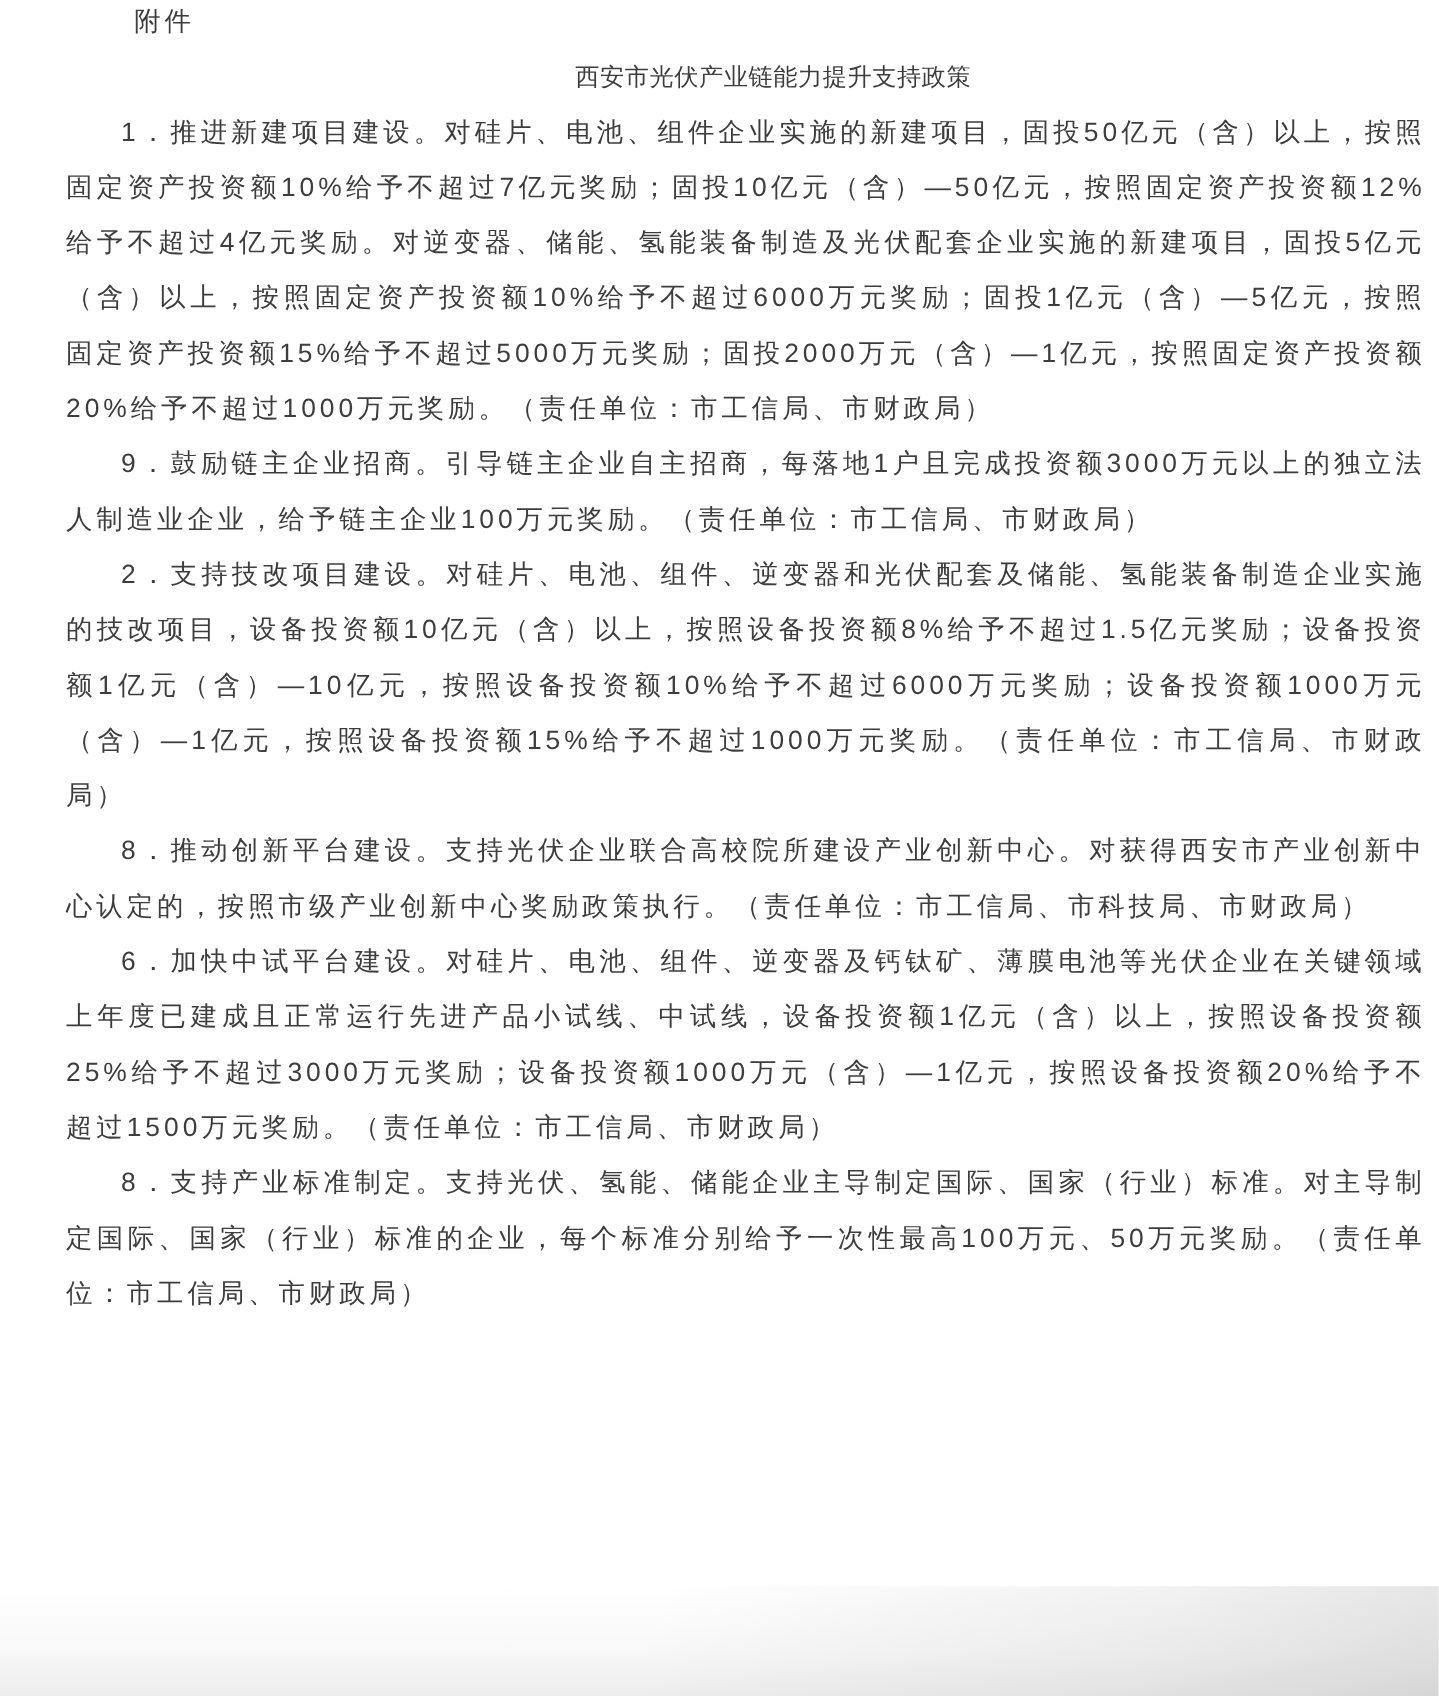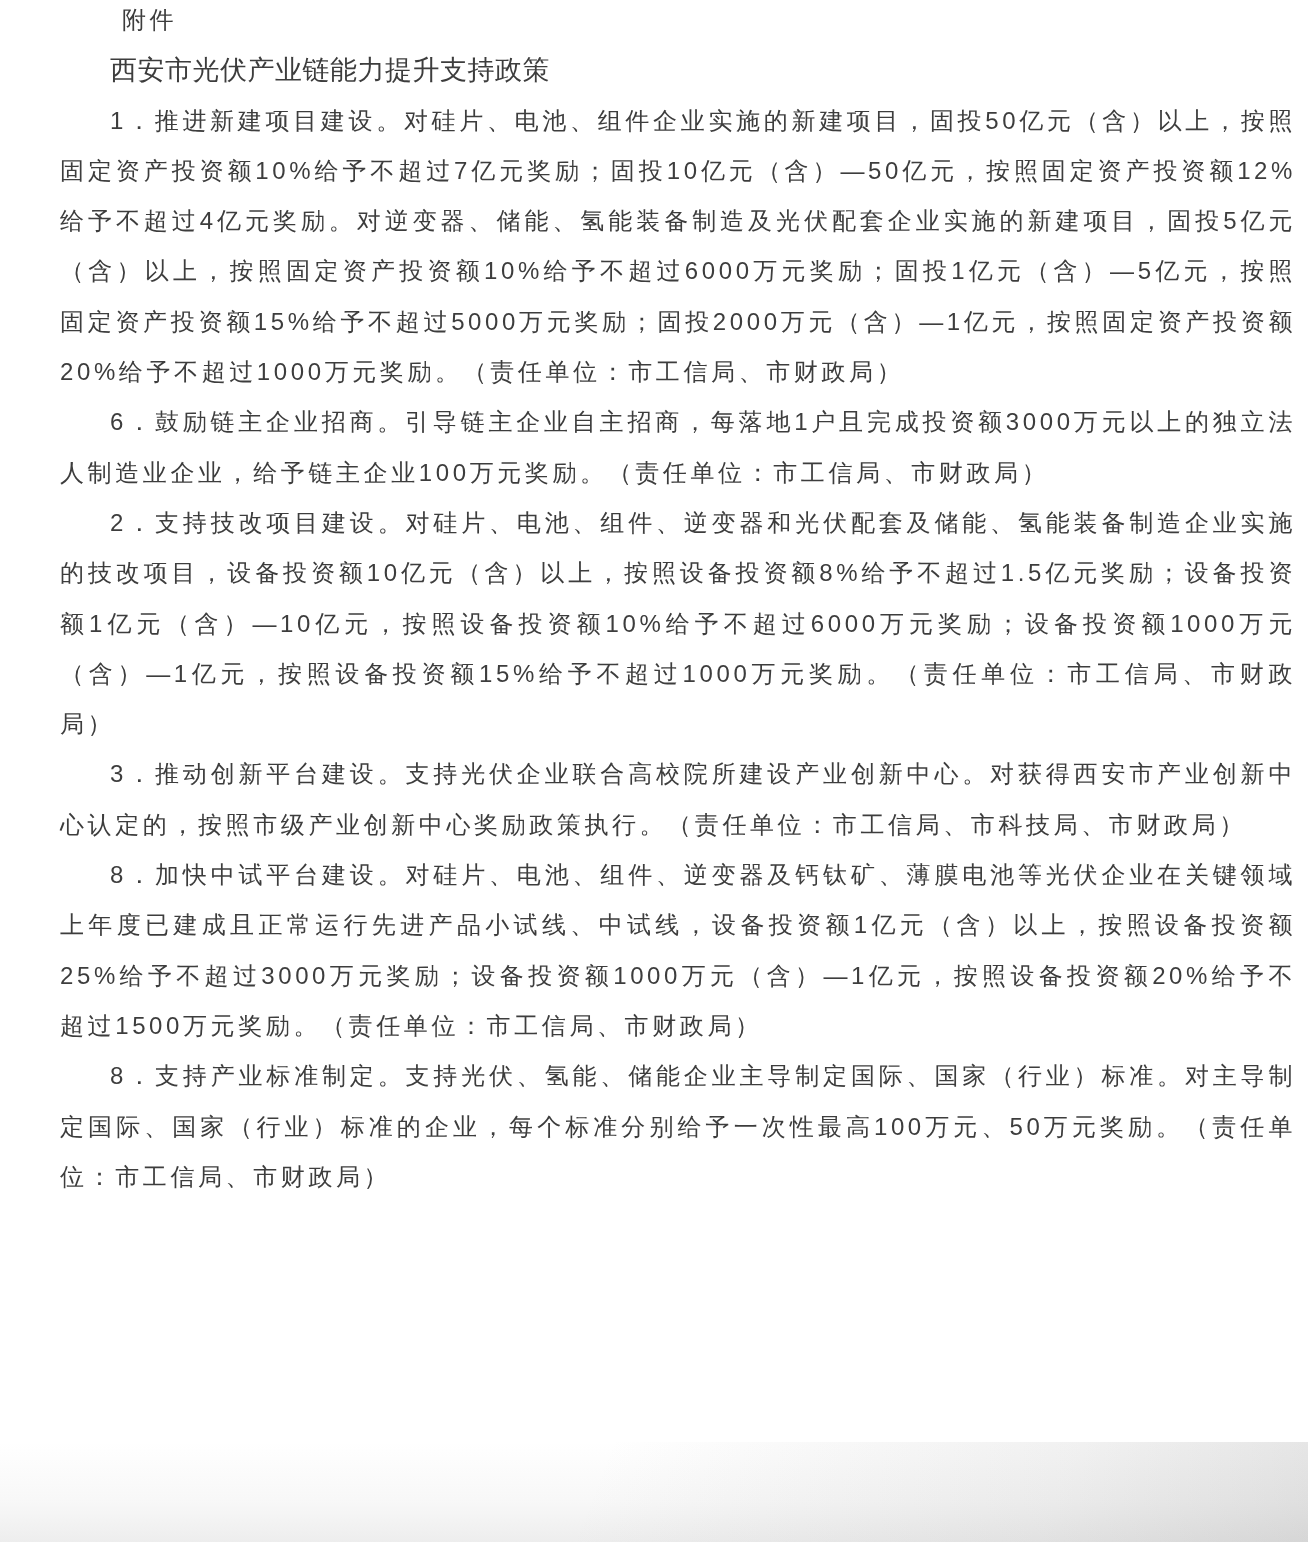--- a/index.html
+++ b/index.html
@@ -27,22 +27,23 @@
     margin: 0;
     padding: 0;
     text-indent: 50px;
     font-weight: normal;
   }
   .attachment {
     text-indent: 62px;
     text-align: left;
   }
   .title {
+    text-align: center;
     text-indent: 50px;
-    font-size: 27px;
+    font-size: 22px;
     letter-spacing: 0.5px;
     font-weight: normal;
   }
   .bottom-shade {
     position: absolute;
     left: 0;
     right: 0;
     bottom: 0;
     height: 100px;
     pointer-events: none;
@@ -58,21 +59,21 @@
 </style>
 </head>
 <body>
 
 <div class="doc">
   <p class="para attachment">附件</p>
 
   <h1 class="para title">西安市光伏产业链能力提升支持政策</h1>
 
   <p class="para">1．推进新建项目建设。对硅片、电池、组件企业实施的新建项目，固投50亿元（含）以上，按照固定资产投资额10%给予不超过7亿元奖励；固投10亿元（含）—50亿元，按照固定资产投资额12%给予不超过4亿元奖励。对逆变器、储能、氢能装备制造及光伏配套企业实施的新建项目，固投5亿元（含）以上，按照固定资产投资额10%给予不超过6000万元奖励；固投1亿元（含）—5亿元，按照固定资产投资额15%给予不超过5000万元奖励；固投2000万元（含）—1亿元，按照固定资产投资额20%给予不超过1000万元奖励。（责任单位：市工信局、市财政局）</p>
-  <p class="para">6．鼓励链主企业招商。引导链主企业自主招商，每落地1户且完成投资额3000万元以上的独立法人制造业企业，给予链主企业100万元奖励。（责任单位：市工信局、市财政局）</p>
+  <p class="para">9．鼓励链主企业招商。引导链主企业自主招商，每落地1户且完成投资额3000万元以上的独立法人制造业企业，给予链主企业100万元奖励。（责任单位：市工信局、市财政局）</p>
   <p class="para">2．支持技改项目建设。对硅片、电池、组件、逆变器和光伏配套及储能、氢能装备制造企业实施的技改项目，设备投资额10亿元（含）以上，按照设备投资额8%给予不超过1.5亿元奖励；设备投资额1亿元（含）—10亿元，按照设备投资额10%给予不超过6000万元奖励；设备投资额1000万元（含）—1亿元，按照设备投资额15%给予不超过1000万元奖励。（责任单位：市工信局、市财政局）</p>
-  <p class="para">3．推动创新平台建设。支持光伏企业联合高校院所建设产业创新中心。对获得西安市产业创新中心认定的，按照市级产业创新中心奖励政策执行。（责任单位：市工信局、市科技局、市财政局）</p>
-  <p class="para">8．加快中试平台建设。对硅片、电池、组件、逆变器及钙钛矿、薄膜电池等光伏企业在关键领域上年度已建成且正常运行先进产品小试线、中试线，设备投资额1亿元（含）以上，按照设备投资额25%给予不超过3000万元奖励；设备投资额1000万元（含）—1亿元，按照设备投资额20%给予不超过1500万元奖励。（责任单位：市工信局、市财政局）</p>
+  <p class="para">8．推动创新平台建设。支持光伏企业联合高校院所建设产业创新中心。对获得西安市产业创新中心认定的，按照市级产业创新中心奖励政策执行。（责任单位：市工信局、市科技局、市财政局）</p>
+  <p class="para">6．加快中试平台建设。对硅片、电池、组件、逆变器及钙钛矿、薄膜电池等光伏企业在关键领域上年度已建成且正常运行先进产品小试线、中试线，设备投资额1亿元（含）以上，按照设备投资额25%给予不超过3000万元奖励；设备投资额1000万元（含）—1亿元，按照设备投资额20%给予不超过1500万元奖励。（责任单位：市工信局、市财政局）</p>
   <p class="para">8．支持产业标准制定。支持光伏、氢能、储能企业主导制定国际、国家（行业）标准。对主导制定国际、国家（行业）标准的企业，每个标准分别给予一次性最高100万元、50万元奖励。（责任单位：市工信局、市财政局）</p>
 
 </div>
 
 <div class="bottom-shade"></div>
 
 </body></html>

